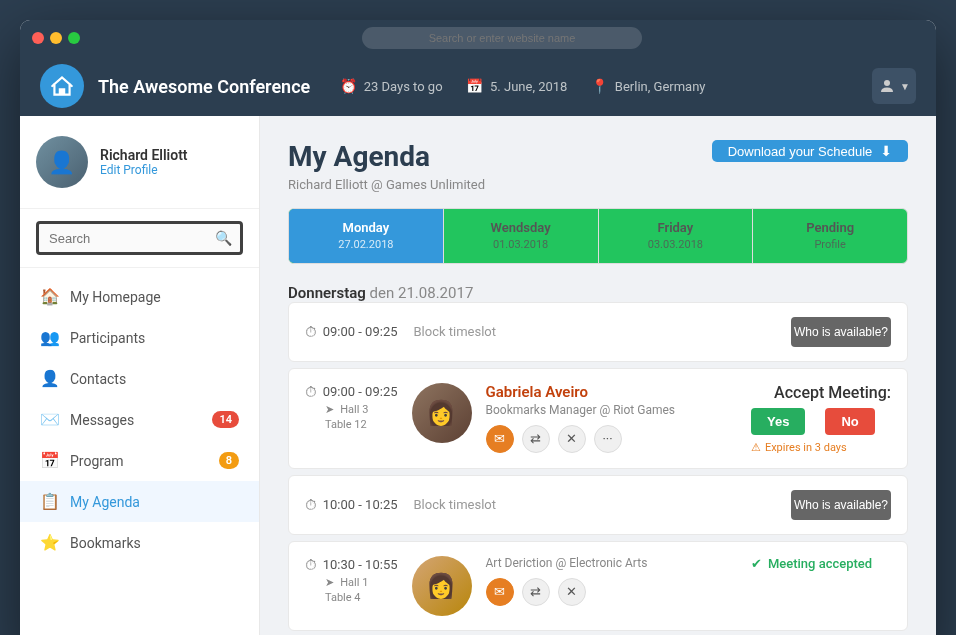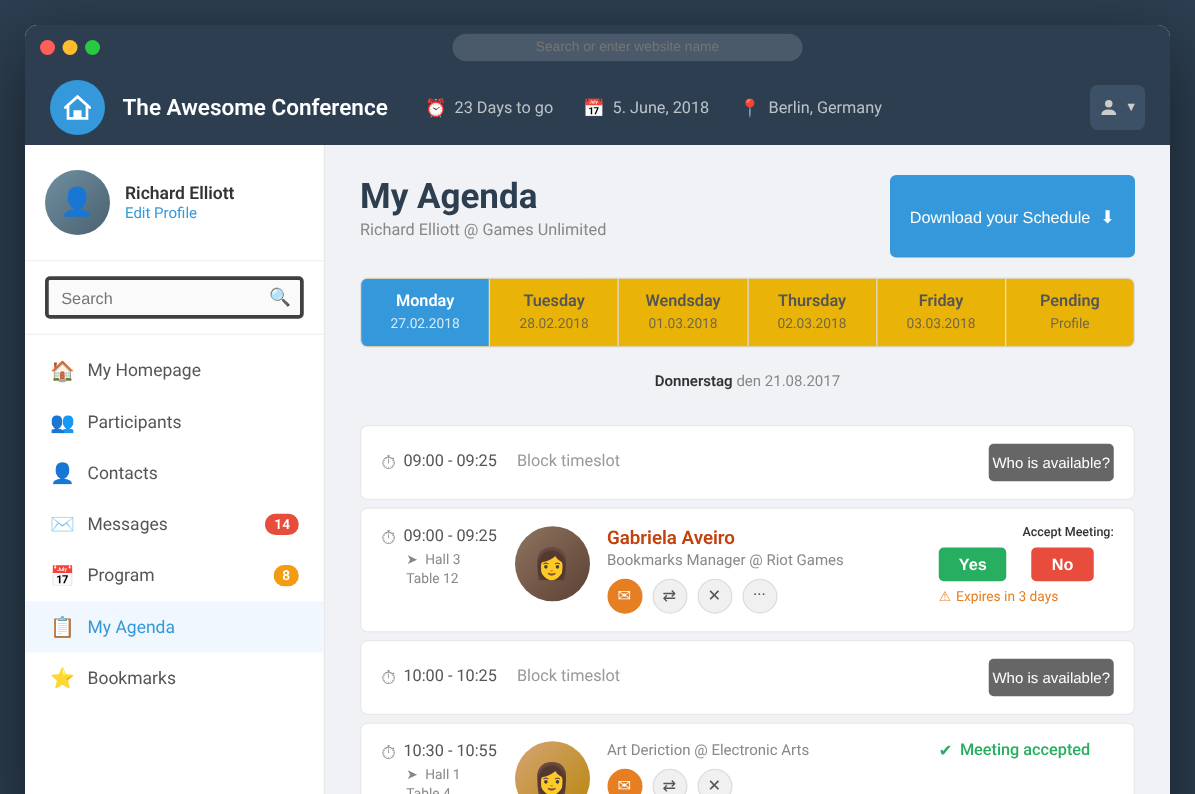--- a/index.html
+++ b/index.html
@@ -213,33 +213,33 @@
       justify-content: space-between;
       margin-bottom: 16px;
     }
     .page-title { font-size: 28px; font-weight: 700; color: #2c3e50; }
     .page-subtitle { font-size: 13px; color: #888; margin-top: 4px; }
     .download-btn {
       background: #3498db;
       color: white;
       border: none;
       border-radius: 5px;
-      padding: 25px 16px;
+      padding: 3px 16px;
       font-size: 13px;
       font-weight: 500;
       cursor: pointer;
       display: flex;
       align-items: center;
       gap: 8px;
       flex-shrink: 0;
     }
     
     .day-tabs {
       display: flex;
-      background: #eab308;
+      background: #22c55e;
       border-radius: 6px;
       overflow: hidden;
       border: 1px solid #ddd;
       margin-bottom: 20px;
     }
     .day-tab {
       flex: 1;
       padding: 10px 8px;
       text-align: center;
       cursor: pointer;
@@ -248,25 +248,24 @@
       color: #555;
       line-height: 1.4;
       transition: background 0.15s;
     }
     .day-tab:last-child { border-right: none; }
     .day-tab.active { background: #3498db; color: white; }
     .day-tab .day-name { font-weight: 600; font-size: 13px; }
     .day-tab .day-date { font-size: 11px; opacity: 0.8; }
     
     .section-header {
-      font-size: 12px;
+      font-size: 15px;
       color: #888;
-      margin-bottom: 28px;
+      margin-bottom: 0;
       font-weight: 400;
-      text-align: center;
     }
     .section-header strong { color: #333; font-weight: 600; }
     
     .timeslot-row {
       background: white;
       border-radius: 6px;
       margin-bottom: 6px;
       padding: 14px 16px;
       display: flex;
       align-items: center;
@@ -341,21 +340,21 @@
       display: flex;
       align-items: center;
       justify-content: center;
       cursor: pointer;
       font-size: 13px;
       color: #555;
       border: 1px solid #ddd;
     }
     .meeting-action-icon.orange { background: #e67e22; color: white; border-color: #e67e22; }
     .meeting-status { margin-left: auto; text-align: right; min-width: 140px; }
-    .accept-label { font-size: 10px; color: #333; margin-bottom: 6px; font-weight: 500; }
+    .accept-label { font-size: 16px; color: #333; margin-bottom: 6px; font-weight: 500; }
     .accept-btns { display: flex; gap: 20px; margin-bottom: 6px; }
     .btn-yes { background: #27ae60; color: white; border: none; border-radius: 4px; padding: 6px 16px; font-size: 13px; cursor: pointer; font-weight: 600; }
     .btn-no { background: #e74c3c; color: white; border: none; border-radius: 4px; padding: 6px 16px; font-size: 13px; cursor: pointer; font-weight: 600; }
     .expires-text { font-size: 11px; color: #e67e22; display: flex; align-items: center; gap: 4px; }
     .accepted-text { color: #27ae60; font-size: 13px; font-weight: 500; display: flex; align-items: center; gap: 6px; }
     
     .avatar-gabriela { background: linear-gradient(135deg, #8e7460 0%, #5c4033 100%); }
     .avatar-sabine { background: linear-gradient(135deg, #d4a574 0%, #b8860b 100%); }
     .avatar-richard { background: linear-gradient(135deg, #7090a0 0%, #4a6070 100%); }
   </style>
@@ -471,30 +470,22 @@
           <span style="font-size:14px;">⬇</span>
         </button>
       </div>
 
       <div class="day-tabs">
         <div class="day-tab active">
           <div class="day-name">Monday</div>
           <div class="day-date">27.02.2018</div>
         </div>
         <div class="day-tab">
-          <div class="day-name">Tuesday</div>
-          <div class="day-date">28.02.2018</div>
-        </div>
-        <div class="day-tab">
           <div class="day-name">Wendsday</div>
           <div class="day-date">01.03.2018</div>
-        </div>
-        <div class="day-tab">
-          <div class="day-name">Thursday</div>
-          <div class="day-date">02.03.2018</div>
         </div>
         <div class="day-tab">
           <div class="day-name">Friday</div>
           <div class="day-date">03.03.2018</div>
         </div>
         <div class="day-tab">
           <div class="day-name">Pending</div>
           <div class="day-date">Profile</div>
         </div>
       </div>

